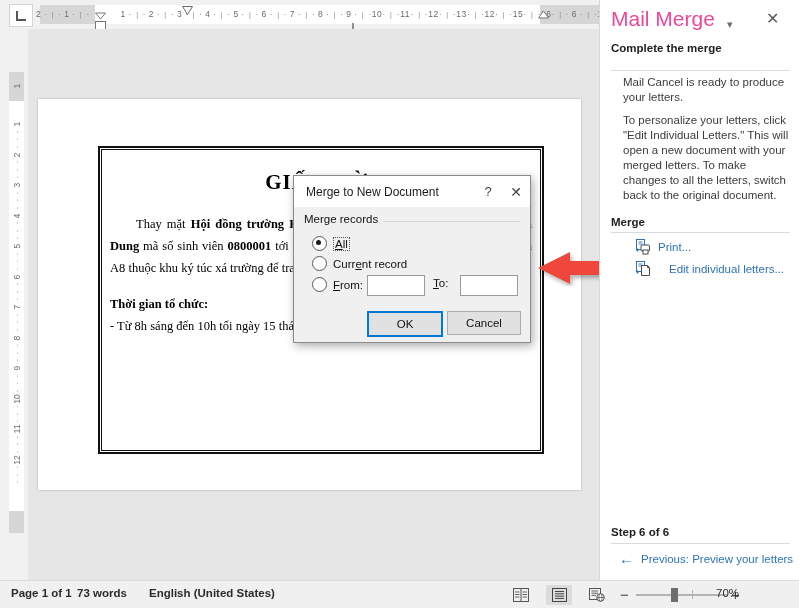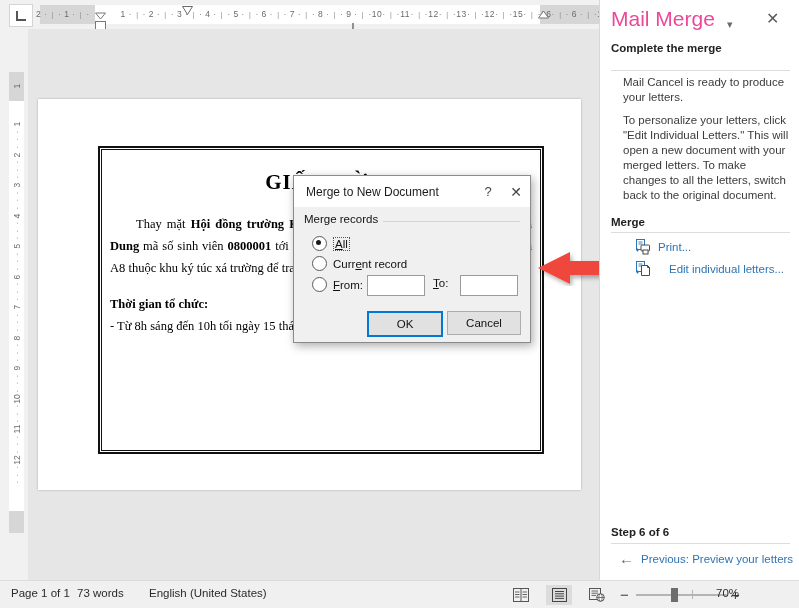--- a/index.html
+++ b/index.html
@@ -164,21 +164,21 @@
   #step-rule{position:absolute;left:11px;right:10px;top:543px;height:1px;background:#dcdcdc;}
   #prev-row{position:absolute;left:19px;top:551px;display:flex;align-items:center;}
   #prev-arrow{color:#2e74b5;font-size:15px;margin-right:7px;line-height:1;}
 
   
   #statusbar{
     position:absolute;left:0;top:580px;width:799px;height:28px;
     background:#f0f0f0;border-top:1px solid #dcdcdc;
     font-family:"Liberation Sans", sans-serif;
   }
-  .sb-item{position:absolute;top:6px;font-size:11.5px;color:#2b2b2b;}
+  .sb-item{position:absolute;top:6px;font-size:11.5px;color:#2b2b2b;font-weight:bold;}
   .sb-viewbtn{
     position:absolute;top:4px;width:26px;height:20px;
     display:flex;align-items:center;justify-content:center;
   }
   .sb-viewbtn.active{background:#dcdcdc;}
   #zoom-track{position:absolute;left:636px;top:13px;width:91px;height:2px;background:#b4b4b4;}
   #zoom-thumb{position:absolute;left:671px;top:7px;width:7px;height:14px;background:#6e6e6e;}
   #zoom-mid{position:absolute;left:692px;top:9px;width:1px;height:9px;background:#b4b4b4;}
   #zoom-minus{position:absolute;left:620px;top:5px;font-size:15px;color:#444;}
   #zoom-plus{position:absolute;left:731px;top:5px;font-size:15px;color:#444;}

